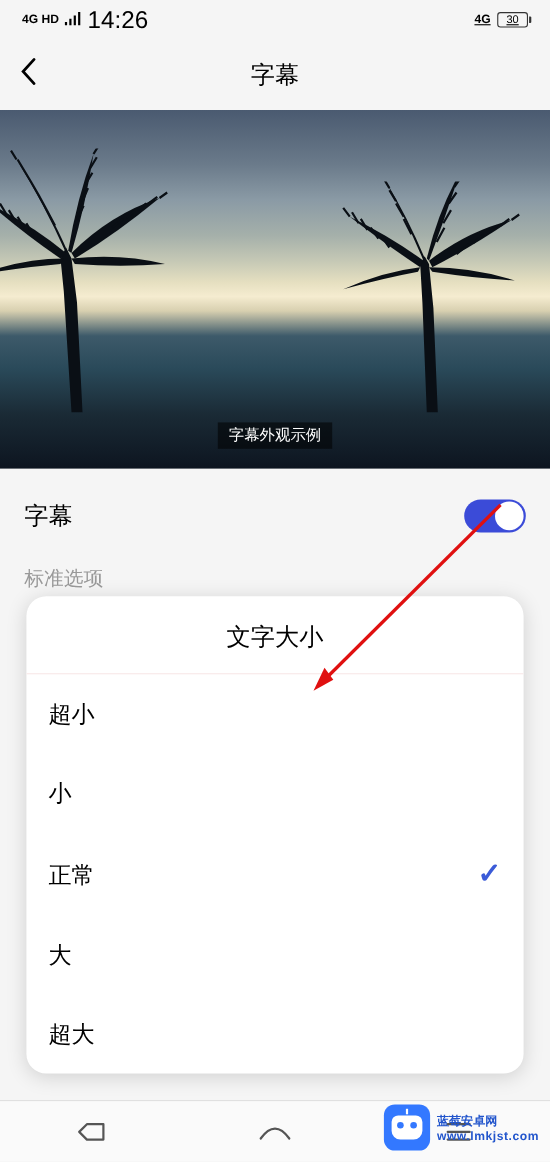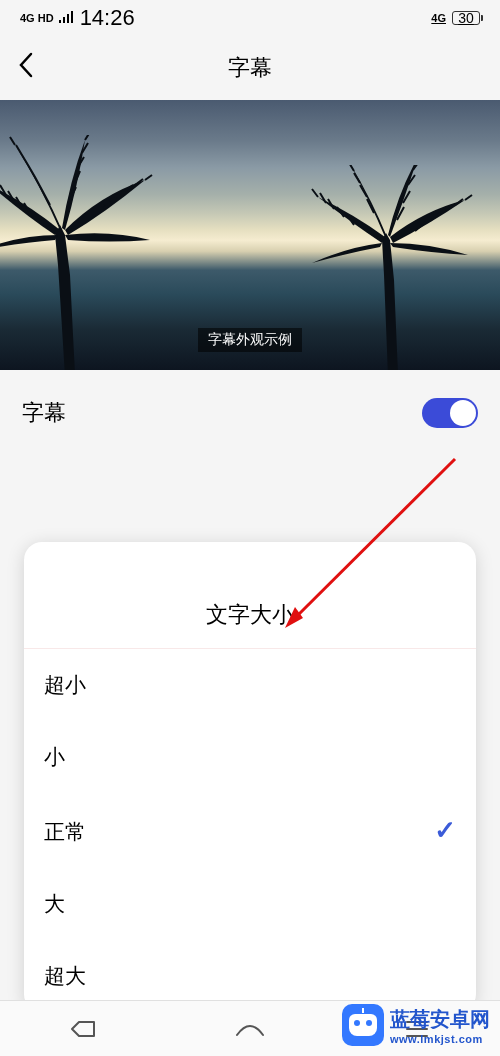--- a/index.html
+++ b/index.html
@@ -51,21 +51,21 @@
     }
     .battery-icon {
       border: 1.5px solid #333;
       border-radius: 3px;
       width: 28px;
       height: 14px;
       position: relative;
       display: flex;
       align-items: center;
       justify-content: center;
-      font-size: 14px;
+      font-size: 10px;
     }
     .battery-icon::after {
       content: '';
       position: absolute;
       right: -4px;
       top: 3px;
       width: 2px;
       height: 6px;
       background: #333;
       border-radius: 0 1px 1px 0;
@@ -86,21 +86,21 @@
     .header-title {
       position: absolute;
       left: 50%;
       transform: translateX(-50%);
       font-size: 22px;
       font-weight: 500;
       color: #000;
     }
     .preview-image {
       width: 100%;
-      height: 270px;
+      height: 326px;
       position: relative;
       background: linear-gradient(180deg, 
         #4a5a70 0%, 
         #6a7a8a 15%, 
         #8a9aa5 25%, 
         #a5b0aa 35%,
         #c5c8b5 42%,
         #e5dfc0 48%,
         #f5ecd0 52%,
         #d8d0b0 56%,
@@ -185,21 +185,20 @@
       border-radius: 18px;
       box-shadow: 0 3px 18px rgba(0,0,0,0.15);
       overflow: hidden;
     }
     .popup-title {
       text-align: center;
       padding: 22px 0 18px;
       font-size: 22px;
       font-weight: 500;
       color: #000;
-      margin-top: 36px;
     }
     .popup-divider {
       height: 1px;
       background: #f8e8e8;
     }
     .popup-item {
       padding: 22px 20px;
       font-size: 21px;
       color: #000;
       display: flex;
@@ -281,21 +280,21 @@
       transform: translateX(-50%);
       width: 2px;
       height: 5px;
       background: #fff;
     }
     .wm-text {
       color: #2255cc;
       font-weight: bold;
     }
     .wm-text-main {
-      font-size: 20px;
+      font-size: 11px;
     }
     .wm-text-sub {
       font-size: 11px;
       letter-spacing: 0.5px;
     }
   </style>
 </head>
 <body>
 
 <div class="status-bar">
@@ -361,20 +360,21 @@
   <div class="subtitle-example">字幕外观示例</div>
 </div>
 
 <div class="settings-area">
   <div class="setting-row">
     <div class="setting-label">字幕</div>
     <div class="toggle">
       <div class="toggle-knob"></div>
     </div>
   </div>
+  <div class="section-label">标准选项</div>
 </div>
 
 <div class="popup">
   <div class="popup-title">文字大小</div>
   <div class="popup-divider"></div>
   <div class="popup-item">
     <span>超小</span>
   </div>
   <div class="popup-item">
     <span>小</span>

